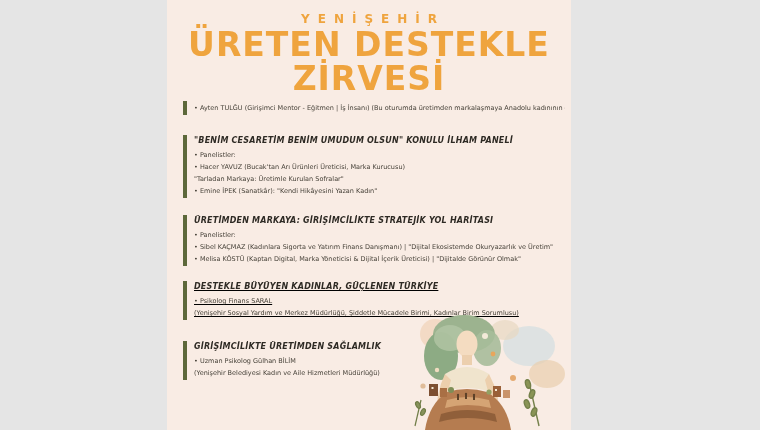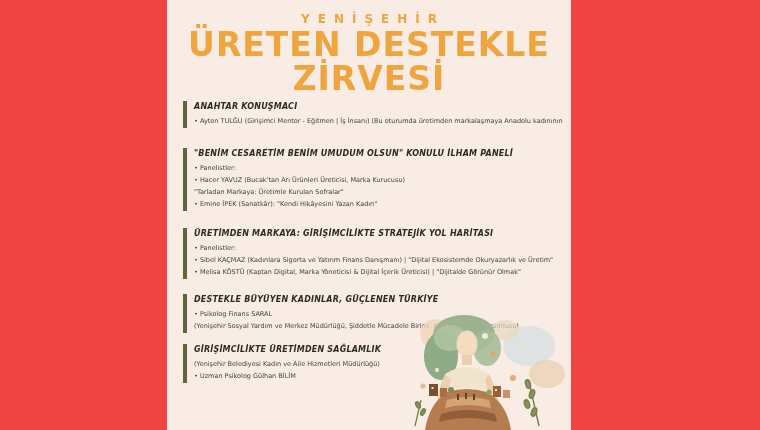--- a/index.html
+++ b/index.html
@@ -1,49 +1,48 @@
 <!DOCTYPE html>
 <html><head>
 <meta charset="utf-8">
 <style>
   html,body{margin:0;padding:0;background:#ffffff;width:760px;height:430px;overflow:hidden;
     font-family:"DejaVu Sans","Liberation Sans",sans-serif;}
-  .canvas{position:relative;width:760px;height:430px;background:#ef4444;}
+  .canvas{position:relative;width:760px;height:430px;background:#e5e5e5;}
   .poster{position:absolute;left:167px;top:0;width:404px;height:430px;background:#f9ece4;overflow:hidden;}
   .header{position:absolute;left:0;top:12px;width:100%;text-align:center;color:#efa43e;}
   .kicker{font-size:12px;font-weight:bold;letter-spacing:8px;margin-left:8px;color:#efa43e;}
   .title{font-size:33px;font-weight:bold;line-height:0.94;letter-spacing:1px;margin-top:3px;color:#efa43e;
     font-family:"DejaVu Sans","Liberation Sans",sans-serif;}
   .sections{position:absolute;left:16px;top:101px;width:382px;}
   .section{border-left:4px solid #5d683a;padding:1px 0 1px 7px;}
   .section:nth-child(1){margin-bottom:20px;}
   .section:nth-child(2){margin-bottom:17px;}
   .section:nth-child(3){margin-bottom:15px;}
-  .section:nth-child(4){margin-bottom:11px;}
+  .section:nth-child(4){margin-bottom:21px;text-decoration:underline;}
   .sec-heading{font-size:8px;font-weight:bold;font-style:italic;color:#2e2a24;letter-spacing:0.2px;
     margin:0 0 4px 0;white-space:nowrap;}
   .sec-line{font-size:6.5px;color:#474239;line-height:12px;white-space:nowrap;overflow:hidden;}
   .illus{position:absolute;right:0;bottom:0;width:170px;height:122px;}
 </style>
 </head>
 <body>
 
 <div class="canvas">
   <div class="poster">
 
     <div class="header">
       <div class="kicker">YENİŞEHİR</div>
       <div class="title">ÜRETEN DESTEKLE</div>
       <div class="title">ZİRVESİ</div>
     </div>
 
     <div class="sections">
 
       <div class="section">
-        <div class="sec-heading">ANAHTAR KONUŞMACI</div>
         <div class="sec-line">• Ayten TULĞU (Girişimci Mentor - Eğitmen | İş İnsanı) (Bu oturumda üretimden markalaşmaya Anadolu kadınının çok yönlü girişimcilik serüveni aktarılacak)</div>
       </div>
 
       <div class="section">
         <div class="sec-heading">"BENİM CESARETİM BENİM UMUDUM OLSUN" KONULU İLHAM PANELİ</div>
         <div class="sec-line">• Panelistler:</div>
         <div class="sec-line">• Hacer YAVUZ (Bucak'tan Arı Ürünleri Üreticisi, Marka Kurucusu)</div>
         <div class="sec-line">  "Tarladan Markaya: Üretimle Kurulan Sofralar"</div>
         <div class="sec-line">• Emine İPEK (Sanatkâr): "Kendi Hikâyesini Yazan Kadın"</div>
       </div>
@@ -56,22 +55,22 @@
       </div>
 
       <div class="section">
         <div class="sec-heading">DESTEKLE BÜYÜYEN KADINLAR, GÜÇLENEN TÜRKİYE</div>
         <div class="sec-line">• Psikolog Finans SARAL</div>
         <div class="sec-line">  (Yenişehir Sosyal Yardım ve Merkez Müdürlüğü, Şiddetle Mücadele Birimi, Kadınlar Birim Sorumlusu)</div>
       </div>
 
       <div class="section">
         <div class="sec-heading">GİRİŞİMCİLİKTE ÜRETİMDEN SAĞLAMLIK</div>
+        <div class="sec-line">• Uzman Psikolog Gülhan BİLİM</div>
         <div class="sec-line">  (Yenişehir Belediyesi Kadın ve Aile Hizmetleri Müdürlüğü)</div>
-        <div class="sec-line">• Uzman Psikolog Gülhan BİLİM</div>
       </div>
 
     </div>
 
     <svg class="illus" viewBox="0 0 170 122" aria-hidden="true">
 
       <circle cx="34" cy="26" r="15" fill="#f1d6bd" opacity="0.8"></circle>
       <ellipse cx="128" cy="38" rx="26" ry="20" fill="#cfdde0" opacity="0.65"></ellipse>
       <ellipse cx="146" cy="66" rx="18" ry="14" fill="#e9cfae" opacity="0.7"></ellipse>
       <ellipse cx="104" cy="22" rx="14" ry="10" fill="#e8d9c2" opacity="0.7"></ellipse>

